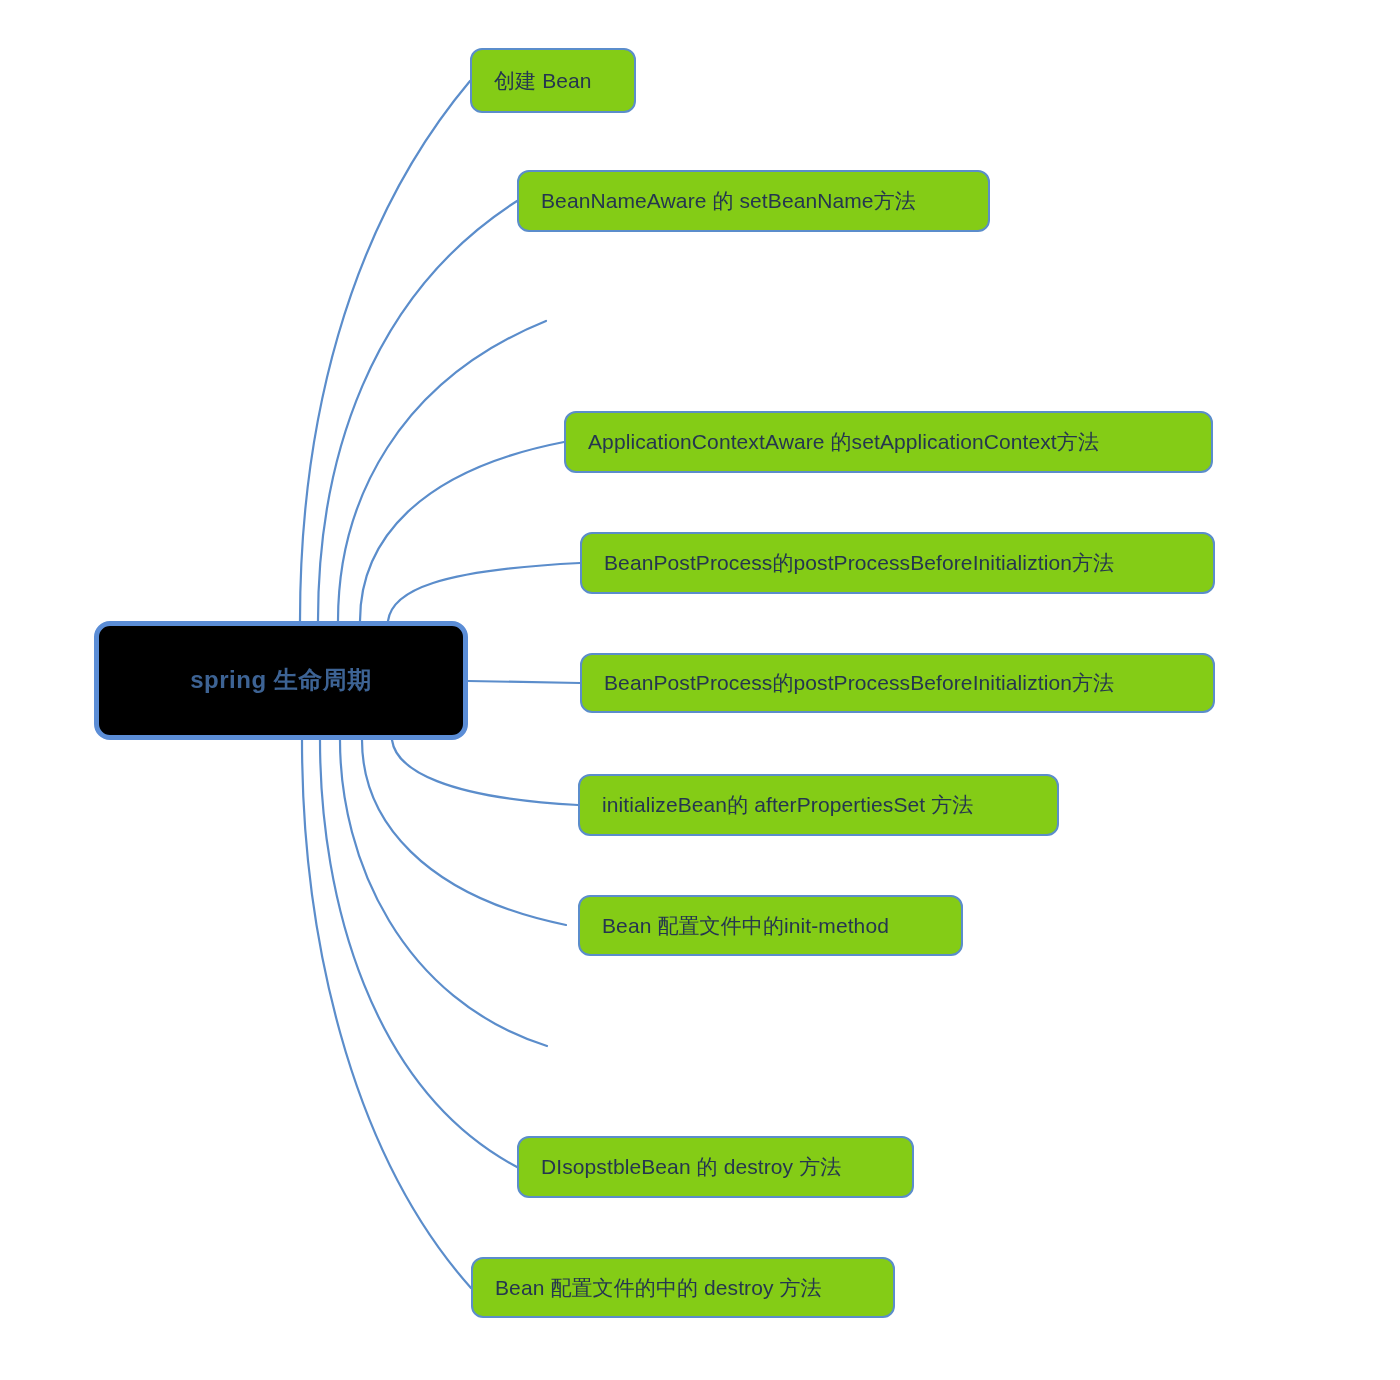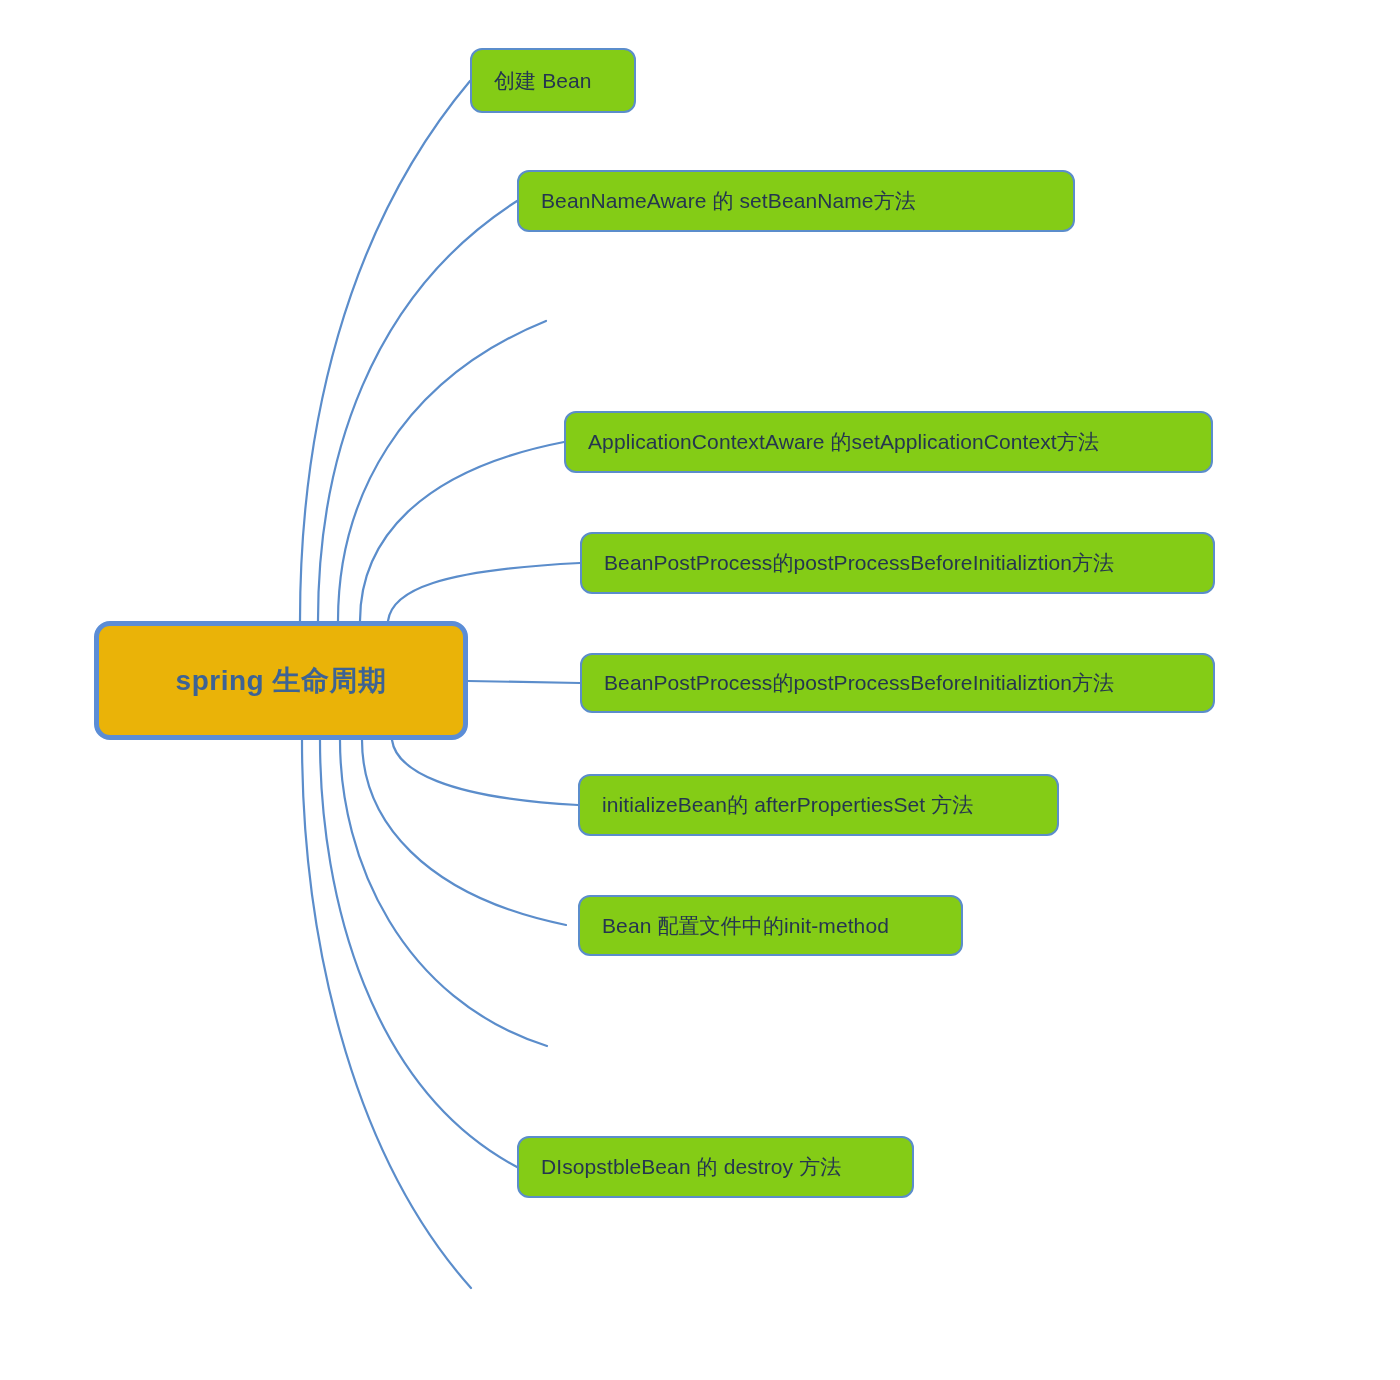--- a/index.html
+++ b/index.html
@@ -37,25 +37,25 @@
     font-size: 21px;
     line-height: 1.2;
     padding: 0 22px;
     white-space: nowrap;
     letter-spacing: 0.1px;
   }
   .node-label {
     display: block;
   }
   #root-node {
-    background: #eab308;
+    background: #000000;
     border: 5px solid #5b8dd6;
     border-radius: 16px;
     color: #3d6394;
-    font-size: 28px;
+    font-size: 24px;
     font-weight: bold;
     justify-content: center;
     letter-spacing: 0.5px;
   }
 </style>
 </head>
 <body>
 
 <div id="canvas">
 
@@ -76,21 +76,21 @@
   </svg>
 
   <div class="node" id="root-node" style="left:94px; top:621px; width:374px; height:119px;">
     <span class="node-label">spring 生命周期</span>
   </div>
 
   <div class="node" style="left:470px; top:48px; width:166px; height:65px;">
     <span class="node-label">创建 Bean</span>
   </div>
 
-  <div class="node" style="left:517px; top:170px; width:558px; height:62px;">
+  <div class="node" style="left:517px; top:170px; width:473px; height:62px;">
     <span class="node-label">BeanNameAware 的 setBeanName方法</span>
   </div>
 
 
   <div class="node" style="left:564px; top:411px; width:649px; height:62px;">
     <span class="node-label">ApplicationContextAware 的setApplicationContext方法</span>
   </div>
 
   <div class="node" style="left:580px; top:532px; width:635px; height:62px;">
     <span class="node-label">BeanPostProcess的postProcessBeforeInitializtion方法</span>
@@ -106,14 +106,17 @@
 
   <div class="node" style="left:566px; top:895px; width:385px; height:61px;margin-left:12px;">
     <span class="node-label">Bean 配置文件中的init-method</span>
   </div>
 
 
   <div class="node" style="left:517px; top:1136px; width:397px; height:62px;">
     <span class="node-label">DIsopstbleBean 的 destroy 方法</span>
   </div>
 
+  <div class="node" style="left:471px; top:1257px; width:424px; height:61px;">
+    <span class="node-label">Bean 配置文件的中的 destroy 方法</span>
+  </div>
 
 </div>
 
 </body></html>

